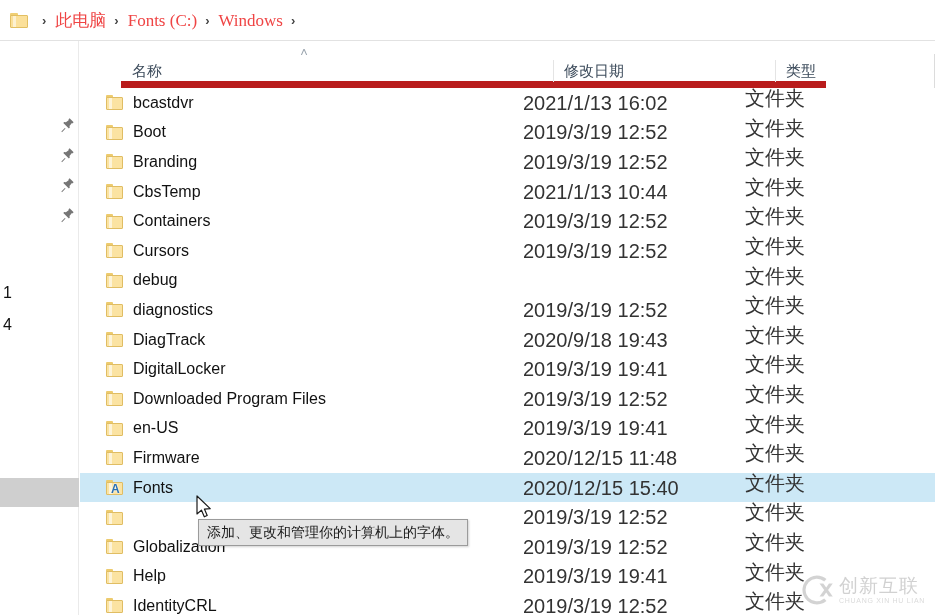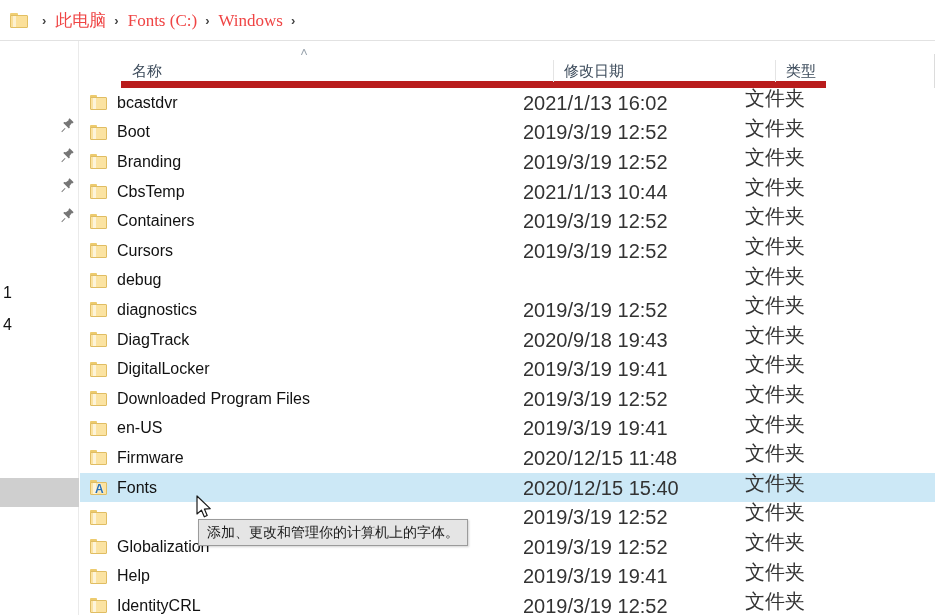--- a/index.html
+++ b/index.html
@@ -158,21 +158,21 @@
     height: 29.6px;
     display: flex;
     align-items: center;
     width: 855px;
   }
   .row.selected {
     background: #cce8f6;
   }
   .cell-name {
     position: absolute;
-    left: 0; top: 0;
+    left: 16px; top: 0;
     height: 29.6px;
     display: flex;
     align-items: center;
     padding-left: 10px;
     width: 432px;
   }
   .cell-date {
     position: absolute;
     left: 432px; top: 0;
     height: 29.6px;
@@ -642,14 +642,24 @@
     </div>
 
   <div id="tooltip">
     <span>添加、更改和管理你的计算机上的字体。</span>
   </div>
 
   <svg id="cursor" viewBox="0 0 18 26">
     <path d="M1 1 L1 19 L5.4 15.1 L8.3 21.8 L11.2 20.5 L8.4 14.1 L14.2 13.6 Z" fill="#ffffff" stroke="#1a1a1a" stroke-width="1.2" stroke-linejoin="round"></path>
   </svg>
 
+  <div id="watermark">
+    <svg class="cx-mark" viewBox="0 0 34 34">
+      <path d="M17 2.5a14.5 14.5 0 1 0 9.5 25.4l-2.3-2.3A11.3 11.3 0 1 1 24.2 8.4l2.3-2.3A14.4 14.4 0 0 0 17 2.5z" fill="#bdbdbd"></path>
+      <path d="M19.5 10.5 L24.2 17 L19.5 23.5 L23.3 23.5 L26.2 19.4 L29 23.5 L32.8 23.5 L28.1 17 L32.8 10.5 L29 10.5 L26.2 14.6 L23.3 10.5 Z" fill="#bdbdbd"></path>
+    </svg>
+    <span class="wm-text">
+      <span class="wm-cn">创新互联</span>
+      <span class="wm-en">CHUANG XIN HU LIAN</span>
+    </span>
+  </div>
 
 </div>
 
 </body></html>

